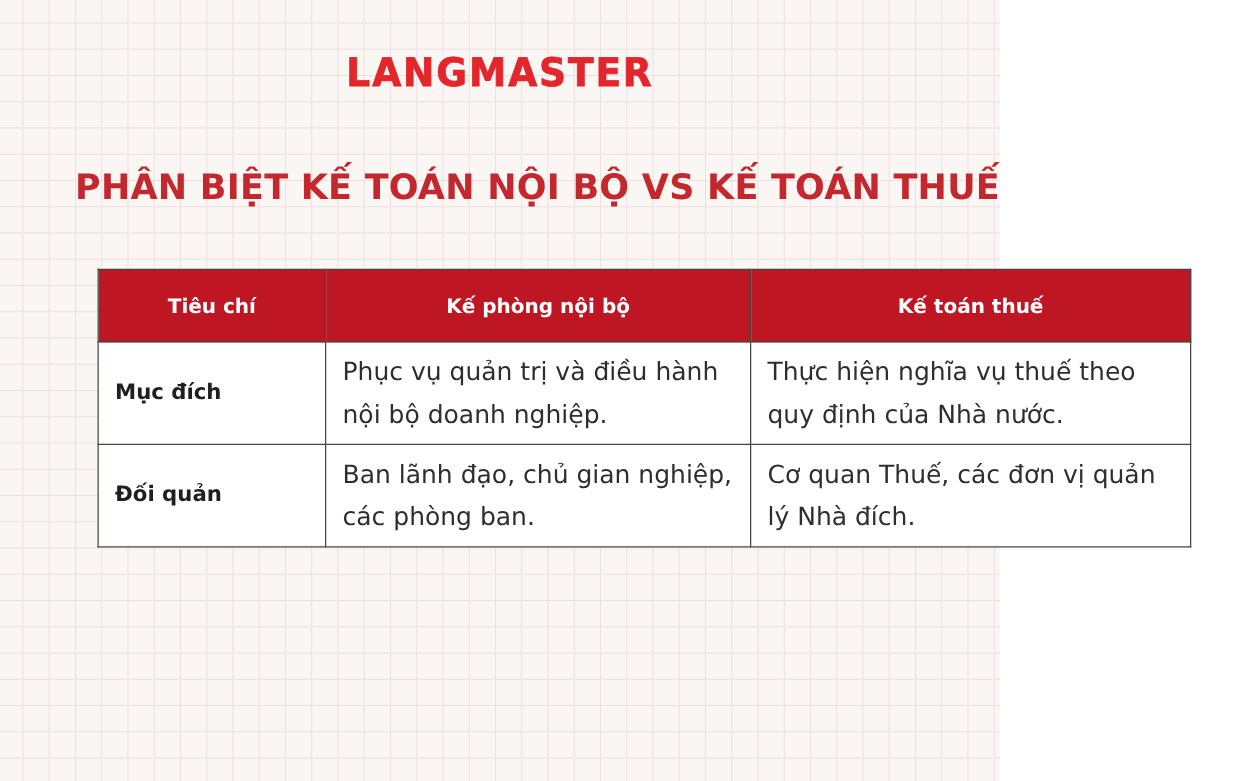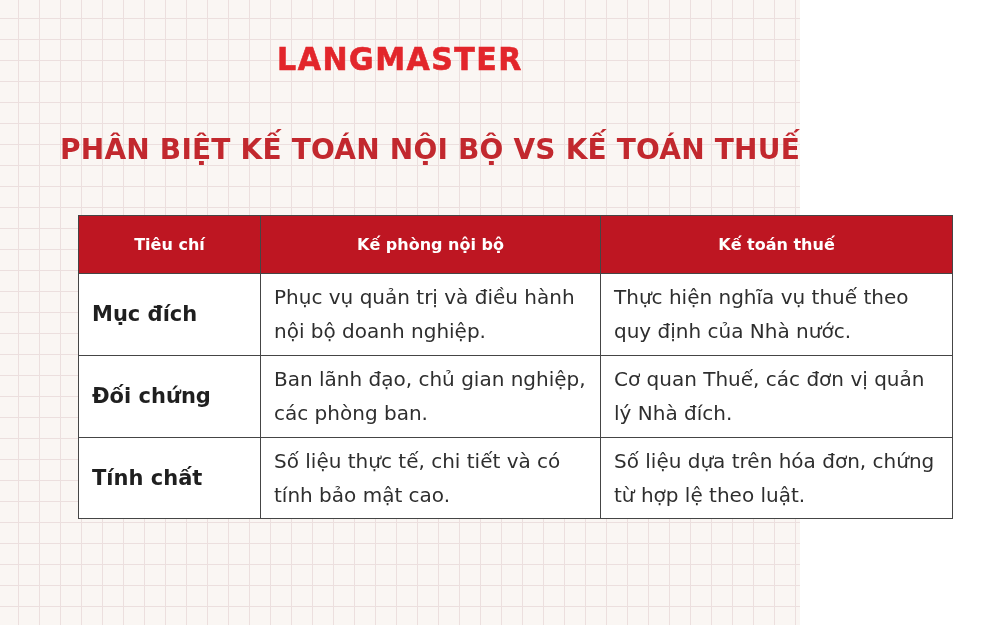--- a/index.html
+++ b/index.html
@@ -79,21 +79,21 @@
     border:1.5px solid var(--border-color);
     background:var(--cell-bg);
     vertical-align:middle;
     padding:6px 13px;
     font-size:20px;
     line-height:1.72;
     color:var(--body-text);
   }
   td.row-label{
     font-weight:700;
-    font-size:21px;
+    font-size:17px;
     color:var(--label-text);
   }
 </style>
 </head>
 <body>
 
 <div class="page">
 
   <div class="logo">LANGMASTER</div>
 
@@ -113,26 +113,21 @@
           <th>Kế toán thuế</th>
         </tr>
       </thead>
       <tbody>
         <tr>
           <td class="row-label">Mục đích</td>
           <td>Phục vụ quản trị và điều hành nội bộ doanh nghiệp.</td>
           <td>Thực hiện nghĩa vụ thuế theo quy định của Nhà nước.</td>
         </tr>
         <tr>
-          <td class="row-label">Đối chứng</td>
+          <td class="row-label">Đối quản</td>
           <td>Ban lãnh đạo, chủ gian nghiệp, các phòng ban.</td>
           <td>Cơ quan Thuế, các đơn vị quản lý Nhà đích.</td>
-        </tr>
-        <tr>
-          <td class="row-label">Tính chất</td>
-          <td>Số liệu thực tế, chi tiết và có tính bảo mật cao.</td>
-          <td>Số liệu dựa trên hóa đơn, chứng từ hợp lệ theo luật.</td>
         </tr>
       </tbody>
     </table>
   </div>
 
 </div>
 
 </body></html>

